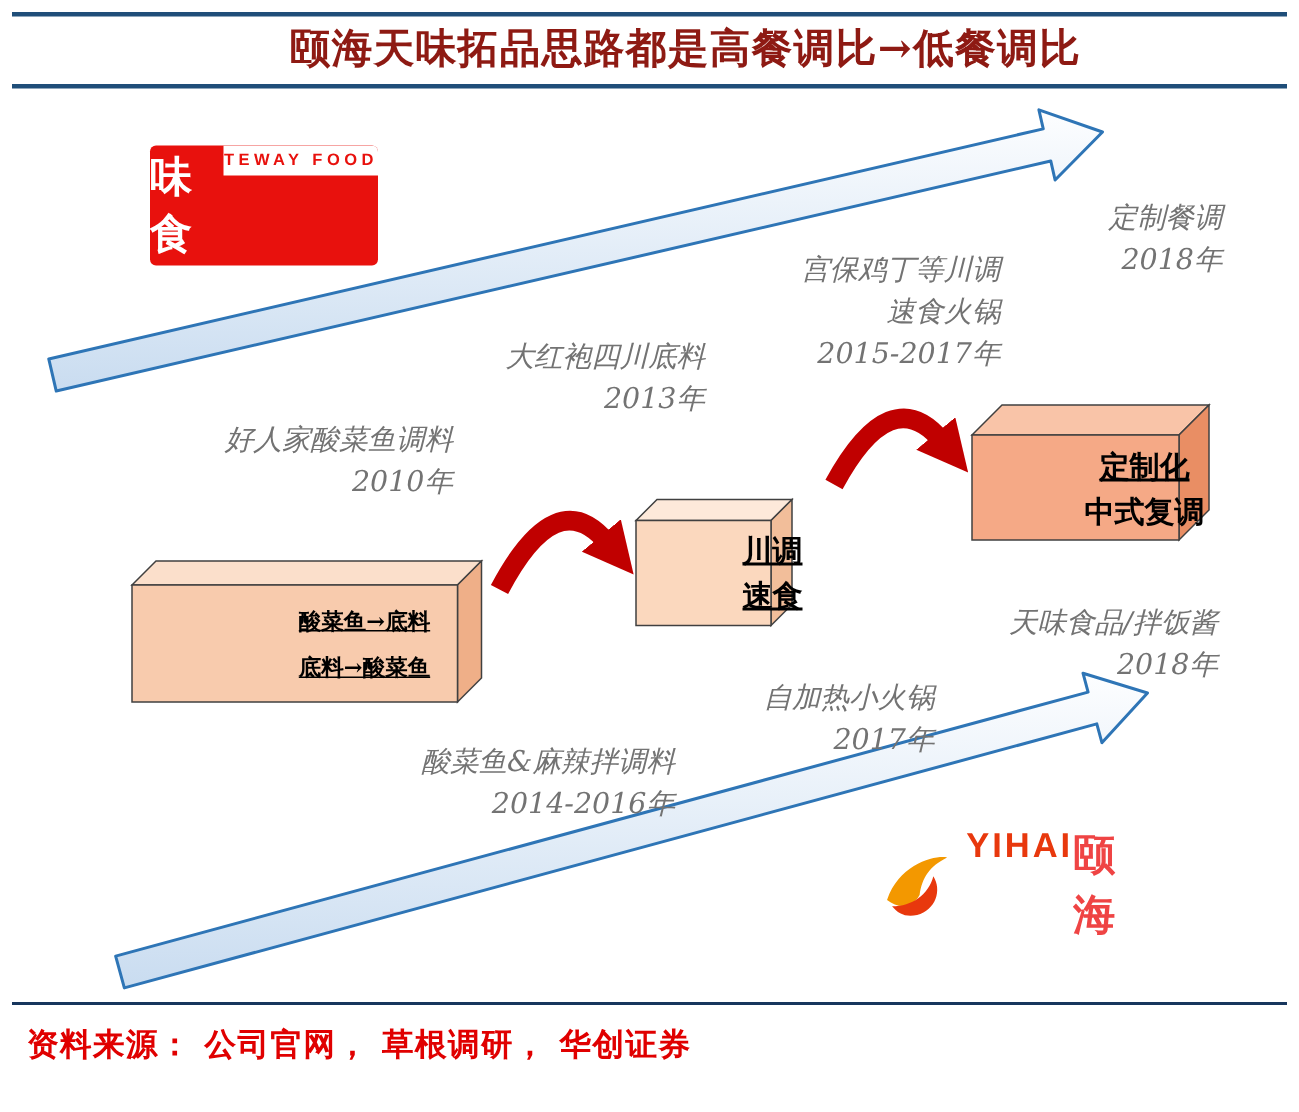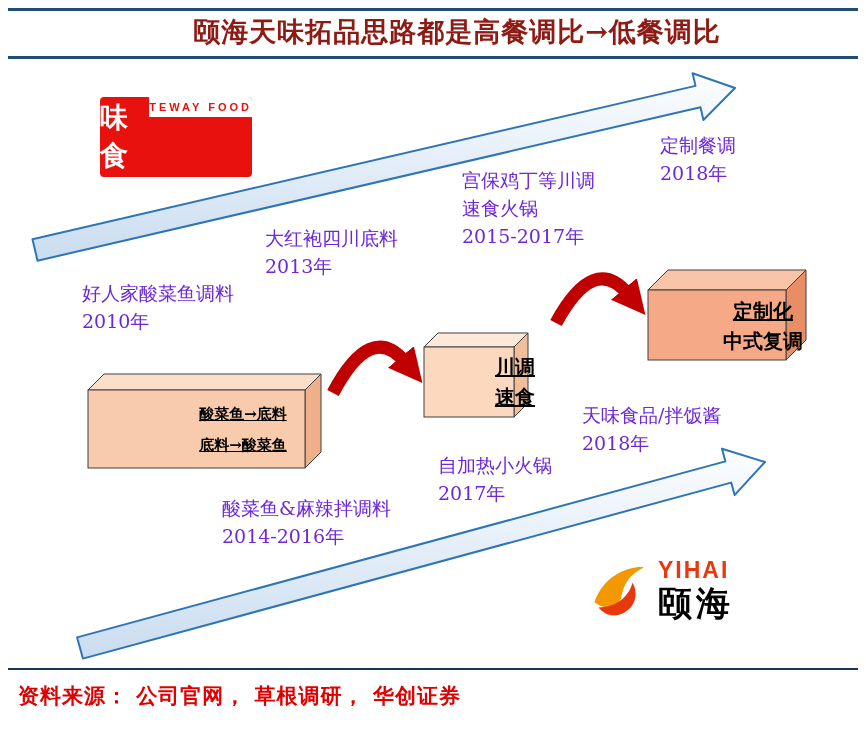--- a/index.html
+++ b/index.html
@@ -9,21 +9,21 @@
   }
   .rule { position:absolute; left:8px; right:8px; background:#1F4E79; }
   .rule-top { top:8px; height:3px; }
   .rule-under-title { top:56px; height:3px; }
   .title {
     position:absolute; top:14px; left:0; width:100%; text-align:center;
     font-size:27px; font-weight:bold; color:#8E1A13; letter-spacing:1px;padding-left:24px;
   }
   .diagram-svg { position:absolute; left:0; top:0; }
 
-  .ms { position:absolute; text-align:left; font-size:19px; line-height:28px; color:#6d28d9; }
+  .ms { position:absolute; text-align:right; font-size:19px; line-height:28px; color:#737373;font-style:italic; }
   .box-text { position:absolute; text-align:center; font-weight:bold; color:#000;margin-left:46px; }
   .bt1 { left:88px; top:399px; width:218px; font-size:15px; line-height:31px; }
   .bt2 { left:424px; top:352px; width:90px; font-size:20px; line-height:30px; }
   .bt3 { left:648px; top:296px; width:138px; font-size:20px; line-height:30px; }
   .u { text-decoration:underline; }
 
   .teway-logo {
     position:absolute; left:100px; top:97px; width:152px; height:80px;
     background:#E8110D; border-radius:4px; display:flex; 
     overflow:hidden;
@@ -32,26 +32,26 @@
     flex:1; display:flex; align-items:center; justify-content:center;
     color:#ffffff; font-size:28px; font-weight:bold; letter-spacing:3px;
   }
   .teway-en {
     height:20px; background:#ffffff; color:#E8110D; font-size:11px; font-weight:bold;
     letter-spacing:3px; text-align:center; line-height:20px;
     font-family:"Liberation Sans","DejaVu Sans",sans-serif;
   }
 
   .yihai-logo { position:absolute; left:578px; top:550px; width:176px; height:80px; display:flex; align-items:center; }
-  .yihai-text { margin-left:6px; display:flex; flex-direction:column; justify-content:center; }
+  .yihai-text { margin-left:6px; display:flex; flex-direction:row; justify-content:center; }
   .yihai-en {
     color:#E8380D; font-weight:bold; font-size:23px; letter-spacing:2px;
     font-family:"Liberation Sans","DejaVu Sans",sans-serif; line-height:26px;
   }
-  .yihai-cn { color:#000000; font-weight:bold; font-size:34px; line-height:40px; letter-spacing:4px; }
+  .yihai-cn { color:#ef4444; font-weight:bold; font-size:28px; line-height:40px; letter-spacing:4px; }
 
   .footer-rule { position:absolute; left:8px; right:8px; top:668px; height:2px; background:#17365D; }
   .source {
     position:absolute; left:18px; top:682px; font-size:21px; font-weight:bold;
     color:#E00000; letter-spacing:1px;
   }
 </style>
 </head>
 <body>
 

